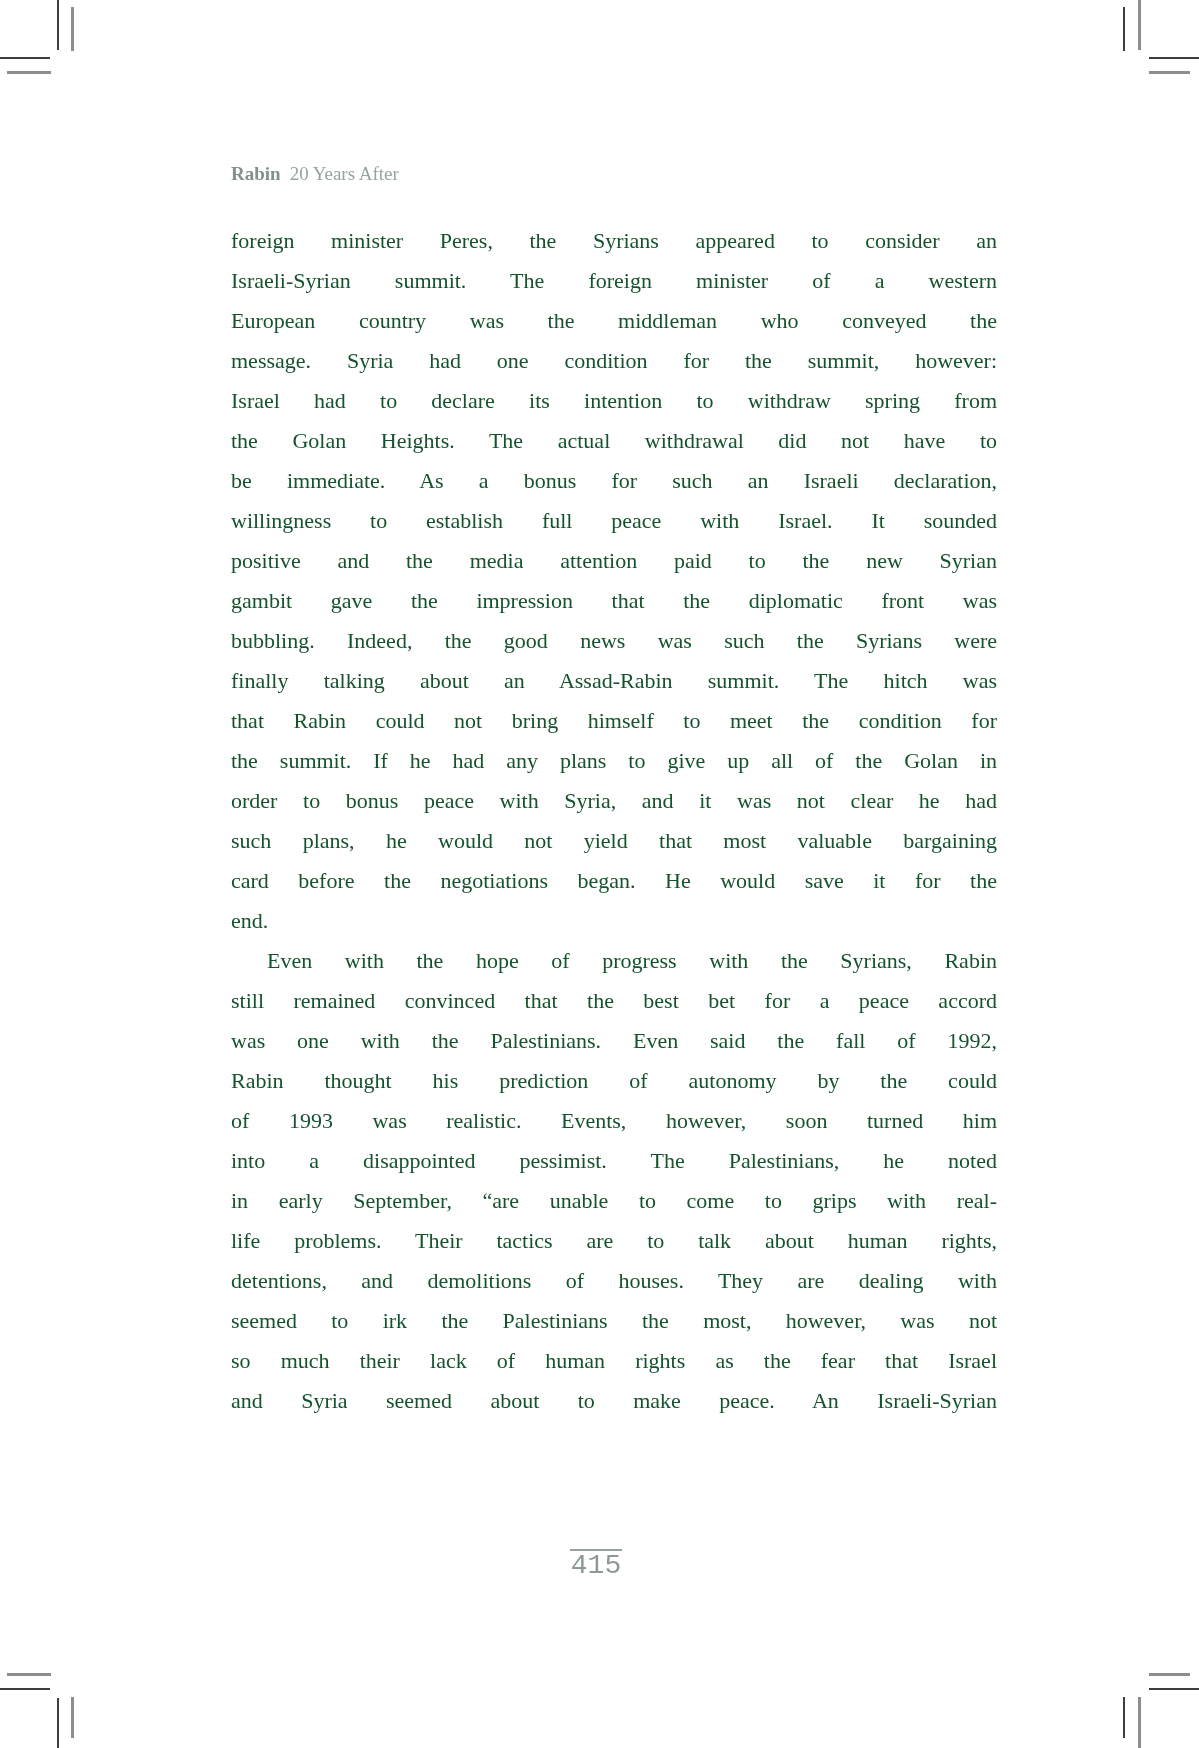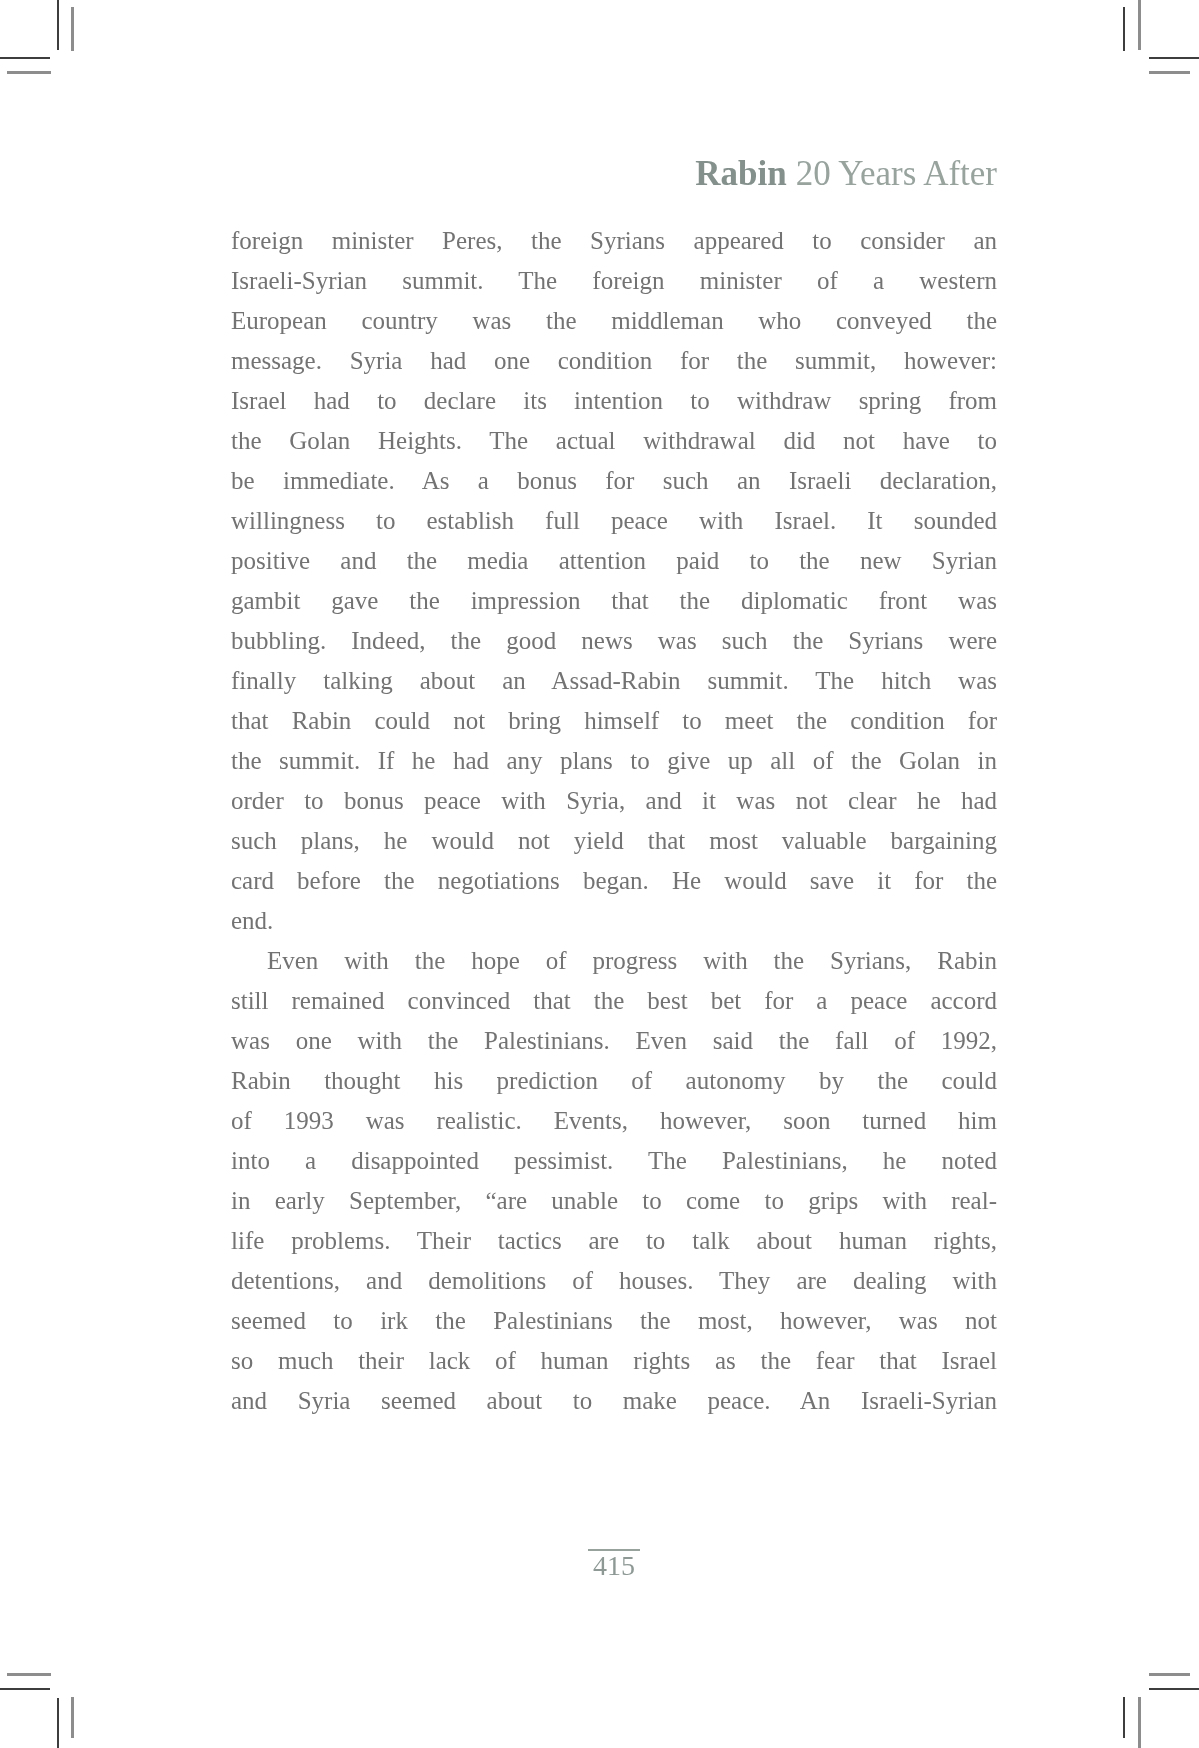--- a/index.html
+++ b/index.html
@@ -11,56 +11,57 @@
     font-family: "Liberation Serif", serif;
     overflow: hidden;
   }
 
   
   .running-header {
     position: absolute;
     left: 231px;
     top: 160px;
     width: 766px;
-    text-align: right;
-    font-size: 35px;
+    text-align: left;
+    font-size: 19px;
     line-height: 28px;
     white-space: nowrap;
   }
   .running-header .hb { font-weight: bold; color: #84908b; }
   .running-header .hr { color: #98a39e; margin-left: 9px; }
 
   
   .body-text {
     position: absolute;
     left: 231px;
     top: 221px;
     width: 766px;
-    font-size: 25px;
+    font-size: 22px;
     line-height: 40px;
-    color: #737373;
+    color: #14532d;
   }
   .paragraph { margin: 0; }
   .line {
     text-align: justify;
     text-align-last: justify;
   }
   
   .endp .line.last { text-align-last: left; }
   
   .contp .line.last { text-align-last: justify; }
   .indented .line:first-child { text-indent: 36px; }
 
   
   .footer {
     position: absolute;
-    left: 231px;
+    left: 213px;
     top: 1549px;
     width: 766px;
     text-align: center;
+    font-family: Liberation Mono, monospace;
   }
   .footer-rule {
     width: 52px;
     height: 2px;
     background: #97a29d;
     margin: 0 auto;
   }
   .page-number {
     font-size: 28px;
     line-height: 30px;

